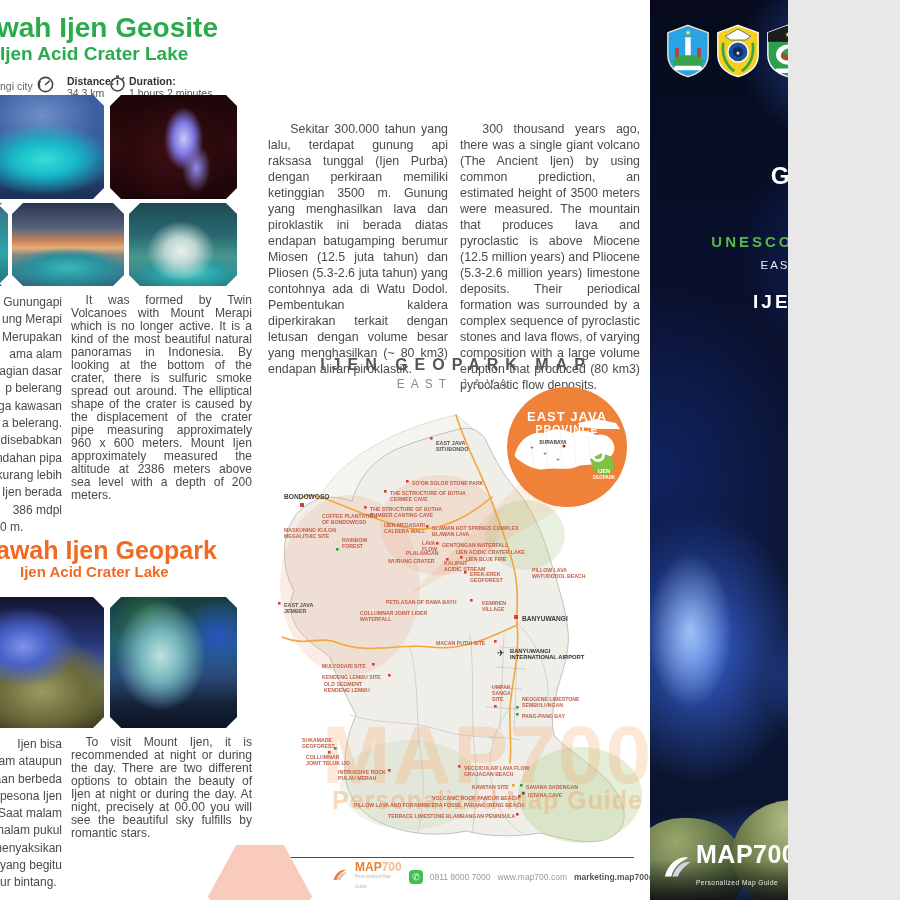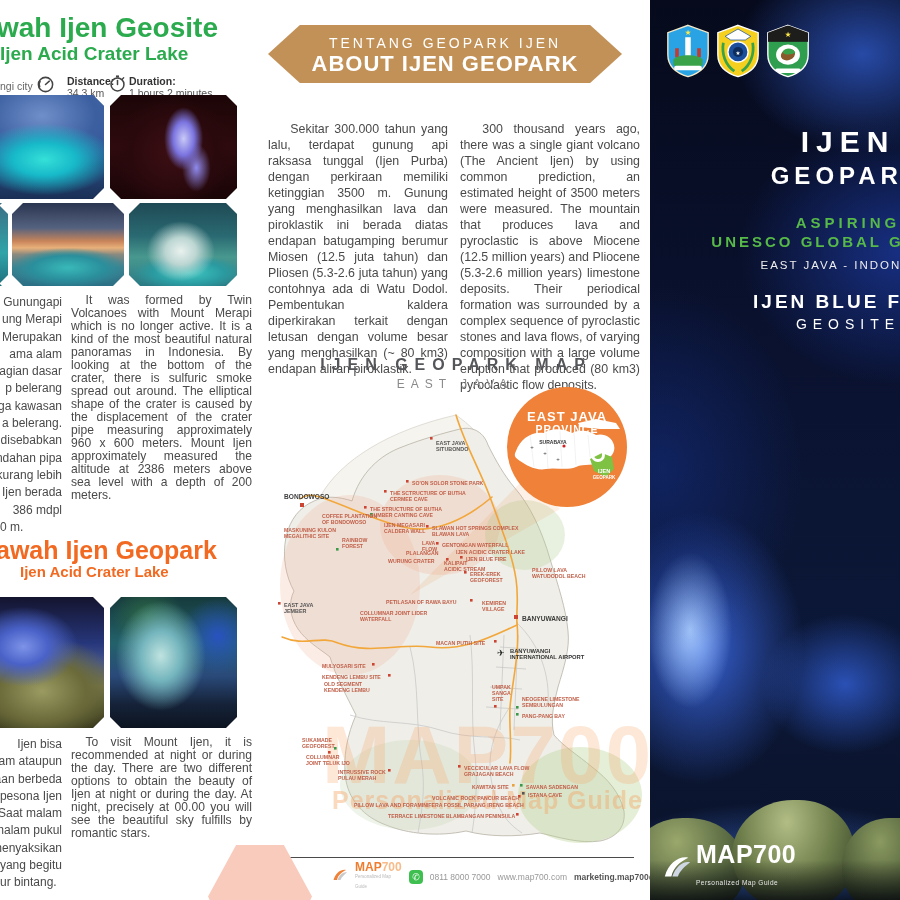--- a/index.html
+++ b/index.html
@@ -1,16 +1,16 @@
 <!DOCTYPE html>
 <html><head>
 <meta charset="utf-8">
 <style>
   html,body{margin:0;padding:0;background:#e8e8e8;}
-  #page{position:relative;width:900px;height:900px;overflow:hidden;background:#a21caf;
+  #page{position:relative;width:788px;height:900px;overflow:hidden;background:#a21caf;
         font-family:"Liberation Sans",sans-serif;}
 
   
   .panel-left{position:absolute;left:0;top:0;width:260px;height:900px;background:#fff;}
   .lp-title1{position:absolute;left:-3px;top:12px;font-size:28px;font-weight:bold;color:#2baa4e;white-space:nowrap;}
   .lp-sub1{position:absolute;left:0;top:43px;font-size:19px;font-weight:bold;color:#2baa4e;white-space:nowrap;}
   .meta{position:absolute;left:0;top:72px;width:252px;height:32px;}
   .origin{position:absolute;left:0;top:8px;font-size:10.5px;color:#666;}
   .m-ic1{position:absolute;left:36px;top:3px;}
   .m-ic2{position:absolute;left:108px;top:2px;}
@@ -254,24 +254,20 @@
           </div>
           <div class="frag-line">
             <span>ur bintang.</span>
           </div>
         </div>
       <div class="en-col">To visit Mount Ijen, it is recommended at night or during the day. There are two different options to obtain the beauty of Ijen at night or during the day. At night, precisely at 00.00 you will see the beautiful sky fulfills by romantic stars.</div>
     </div>
   </div>
 
   <div class="panel-mid">
-    <div class="banner">
-      <div class="l1">TENTANG GEOPARK IJEN</div>
-      <div class="l2">ABOUT IJEN GEOPARK</div>
-    </div>
 
     <div class="about">
       <div class="acol">Sekitar 300.000 tahun yang lalu, terdapat gunung api raksasa tunggal (Ijen Purba) dengan perkiraan memiliki ketinggian 3500 m. Gunung yang menghasilkan lava dan piroklastik ini berada diatas endapan batugamping berumur Miosen (12.5 juta tahun) dan Pliosen (5.3-2.6 juta tahun) yang contohnya ada di Watu Dodol. Pembentukan kaldera diperkirakan terkait dengan letusan dengan volume besar yang menghasilkan (~ 80 km3) endapan aliran piroklastik.</div>
       <div class="acol">300 thousand years ago, there was a single giant volcano (The Ancient Ijen) by using common prediction, an estimated height of 3500 meters were measured. The mountain that produces lava and pyroclastic is above Miocene (12.5 million years) and Pliocene (5.3-2.6 million years) limestone deposits. Their periodical formation was surrounded by a complex sequence of pyroclastic stones and lava flows, of varying composition with a large volume eruption that produced (80 km3) pyroclastic flow deposits.</div>
     </div>
 
     <div class="map-title">IJEN GEOPARK MAP</div>
     <div class="map-sub">EAST JAVA</div>
 
     <svg class="map" viewBox="0 0 390 465">

